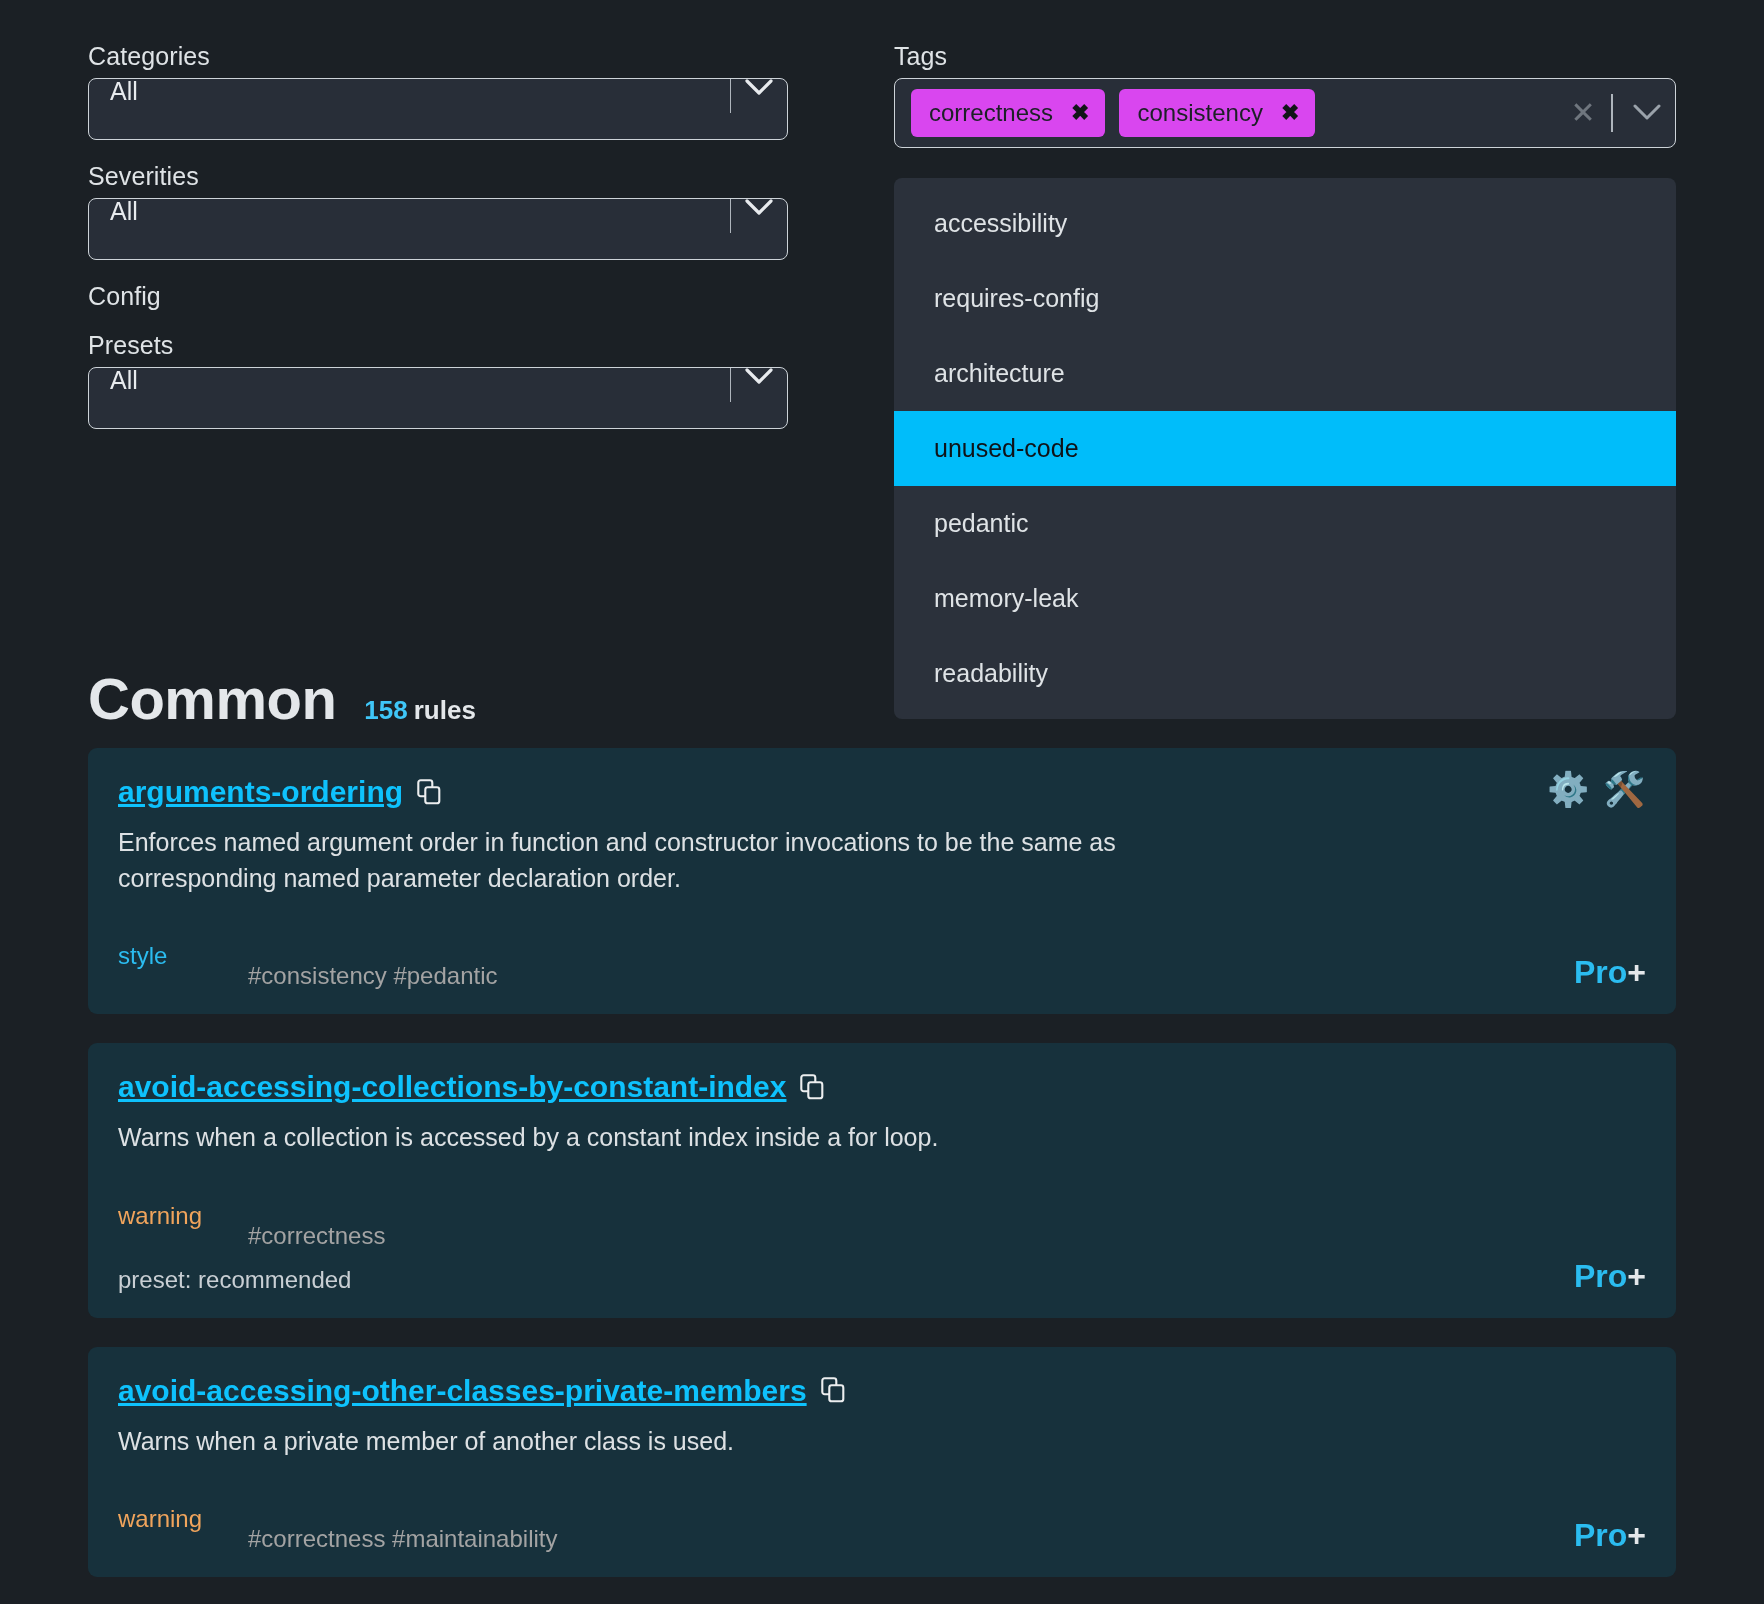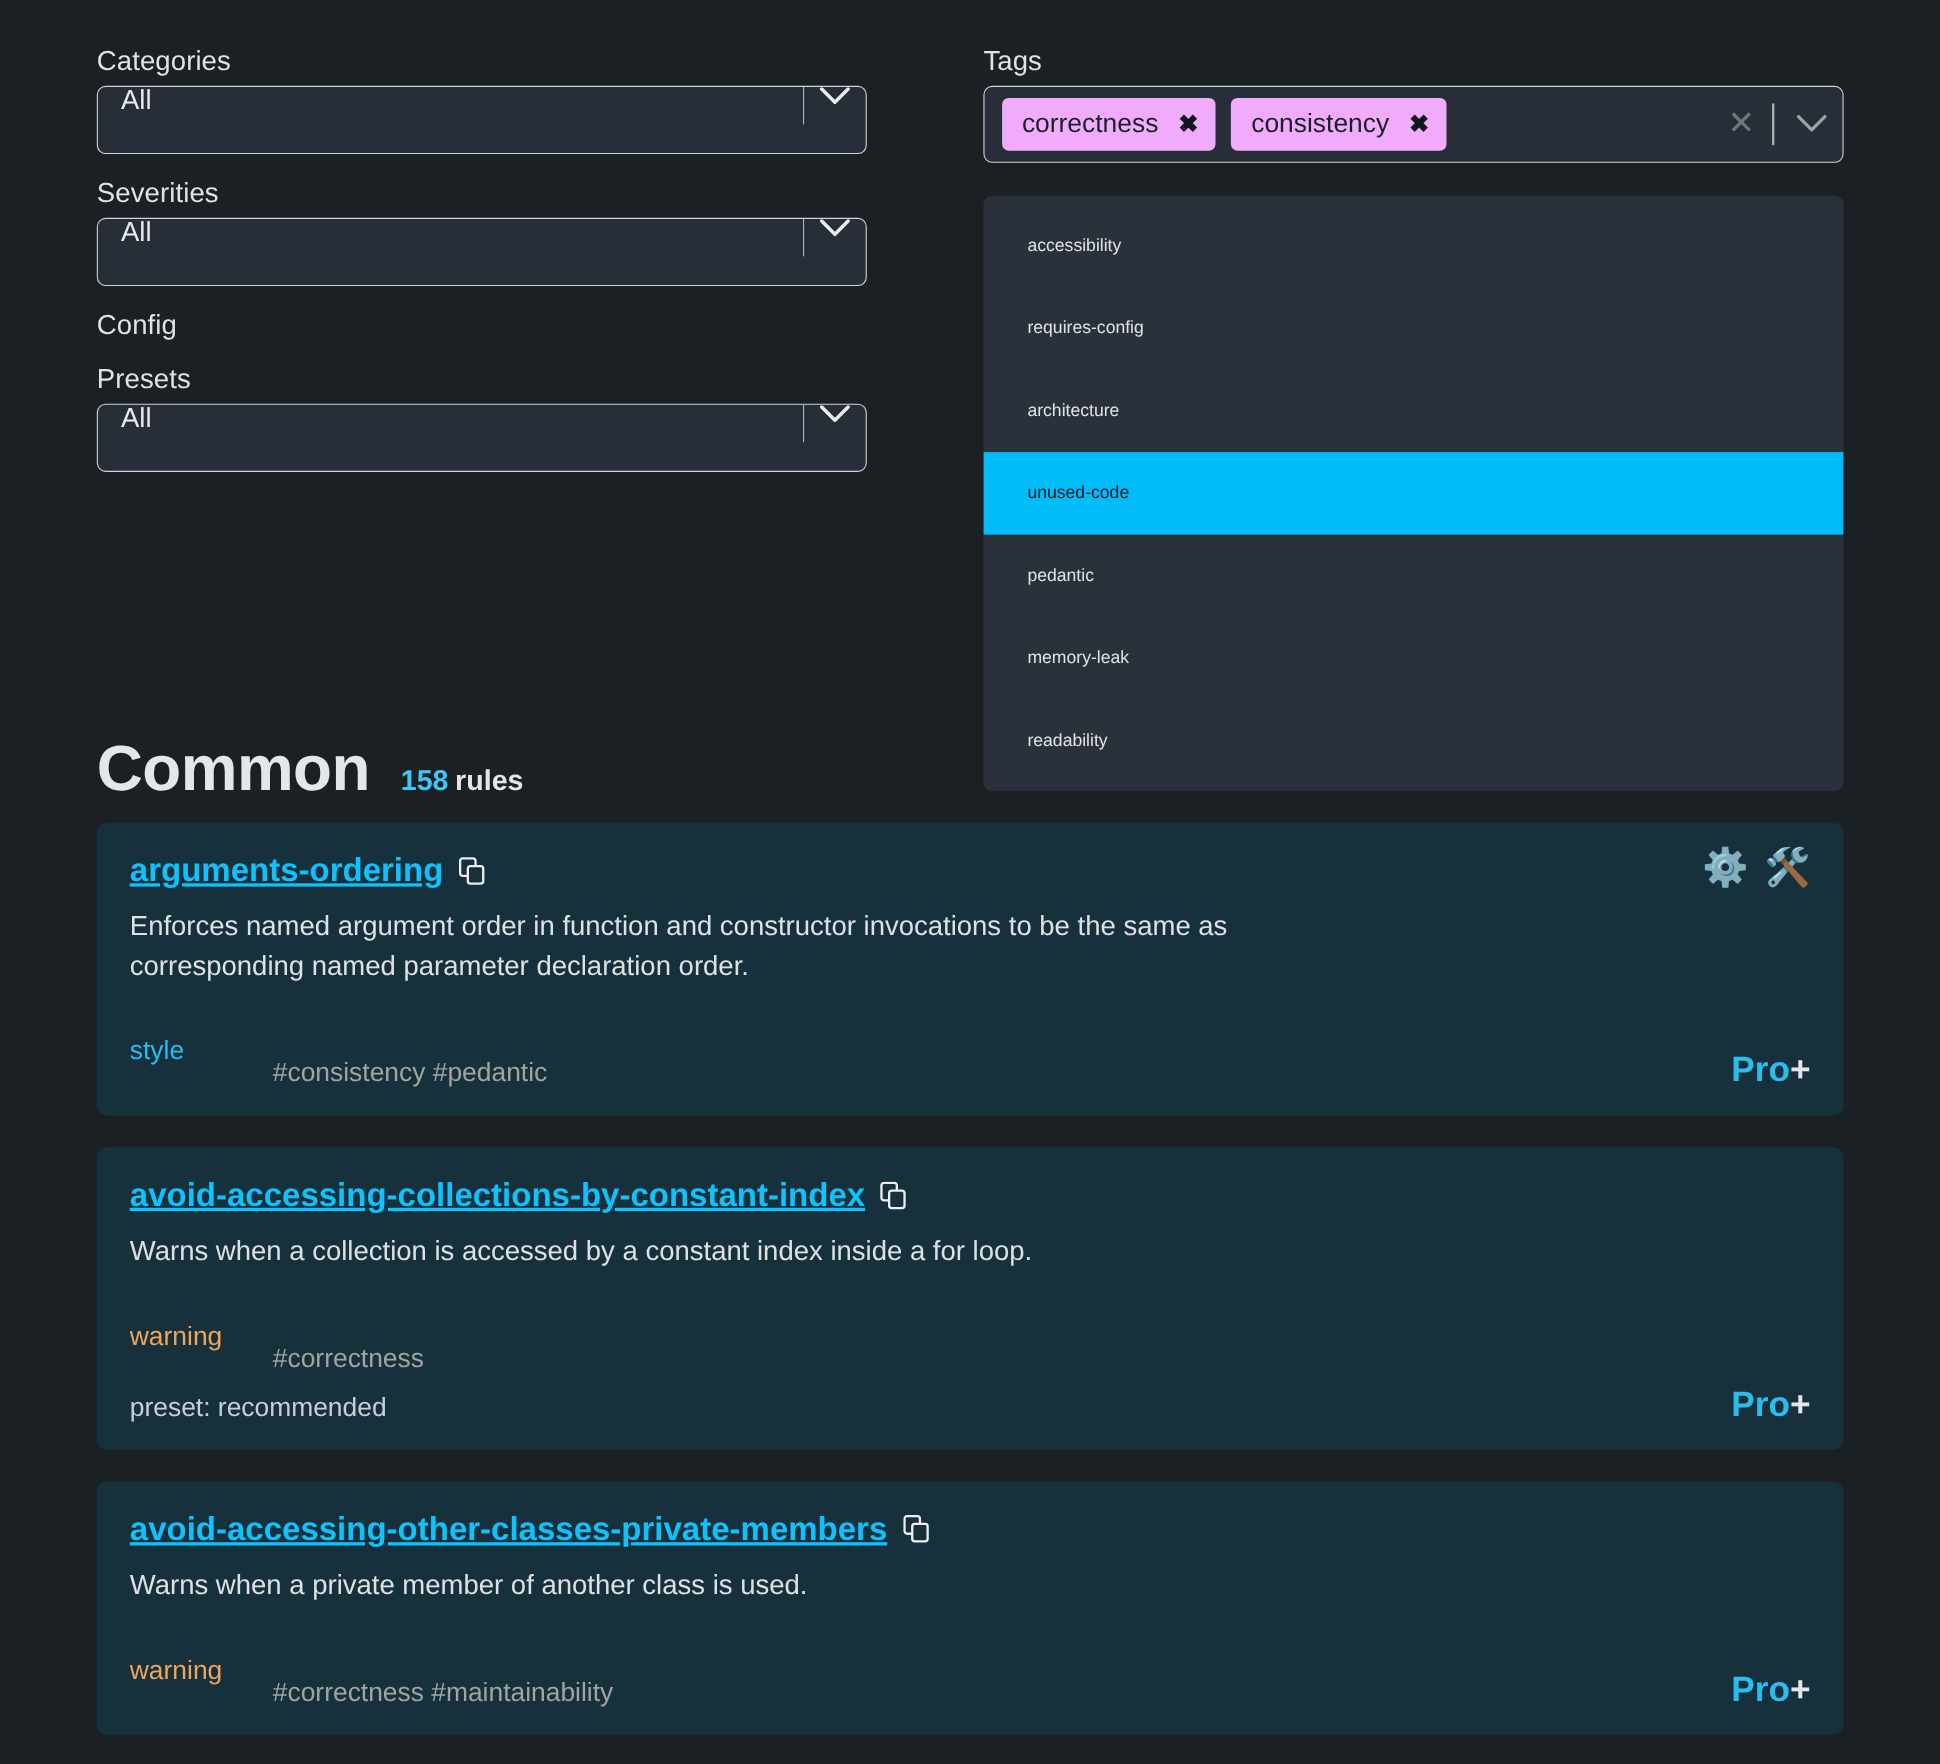--- a/index.html
+++ b/index.html
@@ -62,21 +62,21 @@
     height: 70px;
     border: 1.5px solid #cdd3d8;
     border-radius: 8px;
     background: #282e38;
     display: flex;
     align-items: center;
     padding: 0 0 0 16px;
   }
   .chips { display: flex; align-items: center; gap: 14px; flex: 1; }
   .chip {
-    background: #f0abfc;
+    background: #d946ef;
     color: #1c2026;
     border-radius: 6px;
     height: 48px;
     display: flex;
     align-items: center;
     padding: 0 16px 0 18px;
     font-size: 24px;
     gap: 18px;
     line-height: 1;
   }
@@ -101,21 +101,21 @@
     background: #2b313b;
     border-radius: 8px;
     overflow: hidden;
     padding: 8px 0 8px 0;
   }
   .dd-item {
     height: 75px;
     display: flex;
     align-items: center;
     padding-left: 40px;
-    font-size: 16px;
+    font-size: 25px;
     color: #dfe3e6;
     line-height: 1;
   }
   .dd-item.selected {
     background: #00bdfa;
     color: #0f1318;
   }
 
   
   .section-head {

